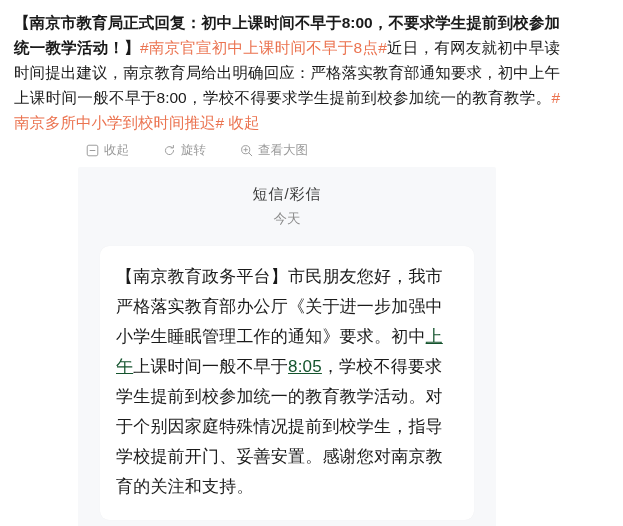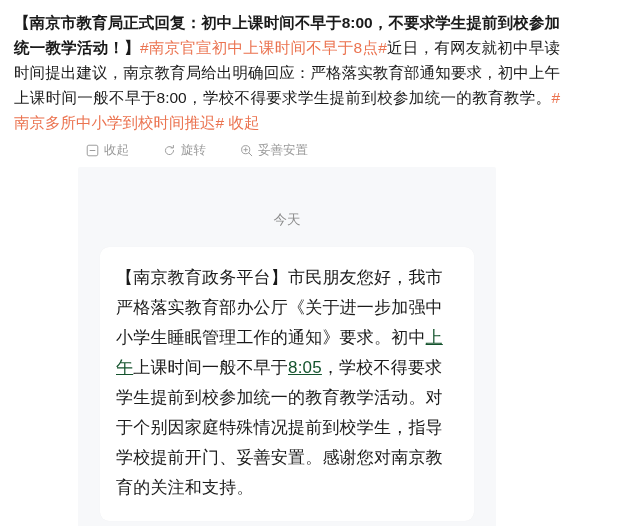--- a/index.html
+++ b/index.html
@@ -69,21 +69,21 @@
     text-align: center;
     font-size: 15px;
     color: #3d3d3d;
     letter-spacing: 1px;
     font-weight: 500;
   }
   .card-date {
     text-align: center;
     font-size: 13.5px;
     color: #8a8a8a;
-    margin-top: 26px;
+    margin-top: 6px;
   }
   .bubble {
     margin: 18px 22px 0 22px;
     background: #ffffff;
     border-radius: 9px;
     padding: 16px 16px 18px 16px;
     font-size: 17px;
     line-height: 30px;
     color: #1a1a1a;
     letter-spacing: 0.2px;
@@ -123,24 +123,25 @@
       <span class="lbl">旋转</span>
     </div>
     <div class="action-item">
       <span class="ic">
         <svg width="13" height="13" viewBox="0 0 16 16">
             <circle cx="7" cy="7" r="5" fill="none" stroke="#9a9a9a" stroke-width="1.2"></circle>
             <path d="M10.8 10.8L14.5 14.5" stroke="#9a9a9a" stroke-width="1.2" stroke-linecap="round"></path>
             <path d="M4.8 7h4.4M7 4.8v4.4" stroke="#9a9a9a" stroke-width="1.1" stroke-linecap="round"></path>
           </svg>
       </span>
-      <span class="lbl">妥善安置</span>
+      <span class="lbl">查看大图</span>
     </div>
   </div>
 
   <div class="card">
+    <div class="card-title">短信/彩信</div>
     <div class="card-date">今天</div>
     <div class="bubble">
       <span>【南京教育政务平台】市民朋友您好，我市严格落实教育部办公厅《关于进一步加强中小学生睡眠管理工作的通知》要求。初中</span><span class="lnk">上午</span><span>上课时间一般不早于</span><span class="lnk">8:05</span><span>，学校不得要求学生提前到校参加统一的教育教学活动。对于个别因家庭特殊情况提前到校学生，指导学校提前开门、妥善安置。感谢您对南京教育的关注和支持。</span>
     </div>
   </div>
 
 </div>
 
 </body></html>

